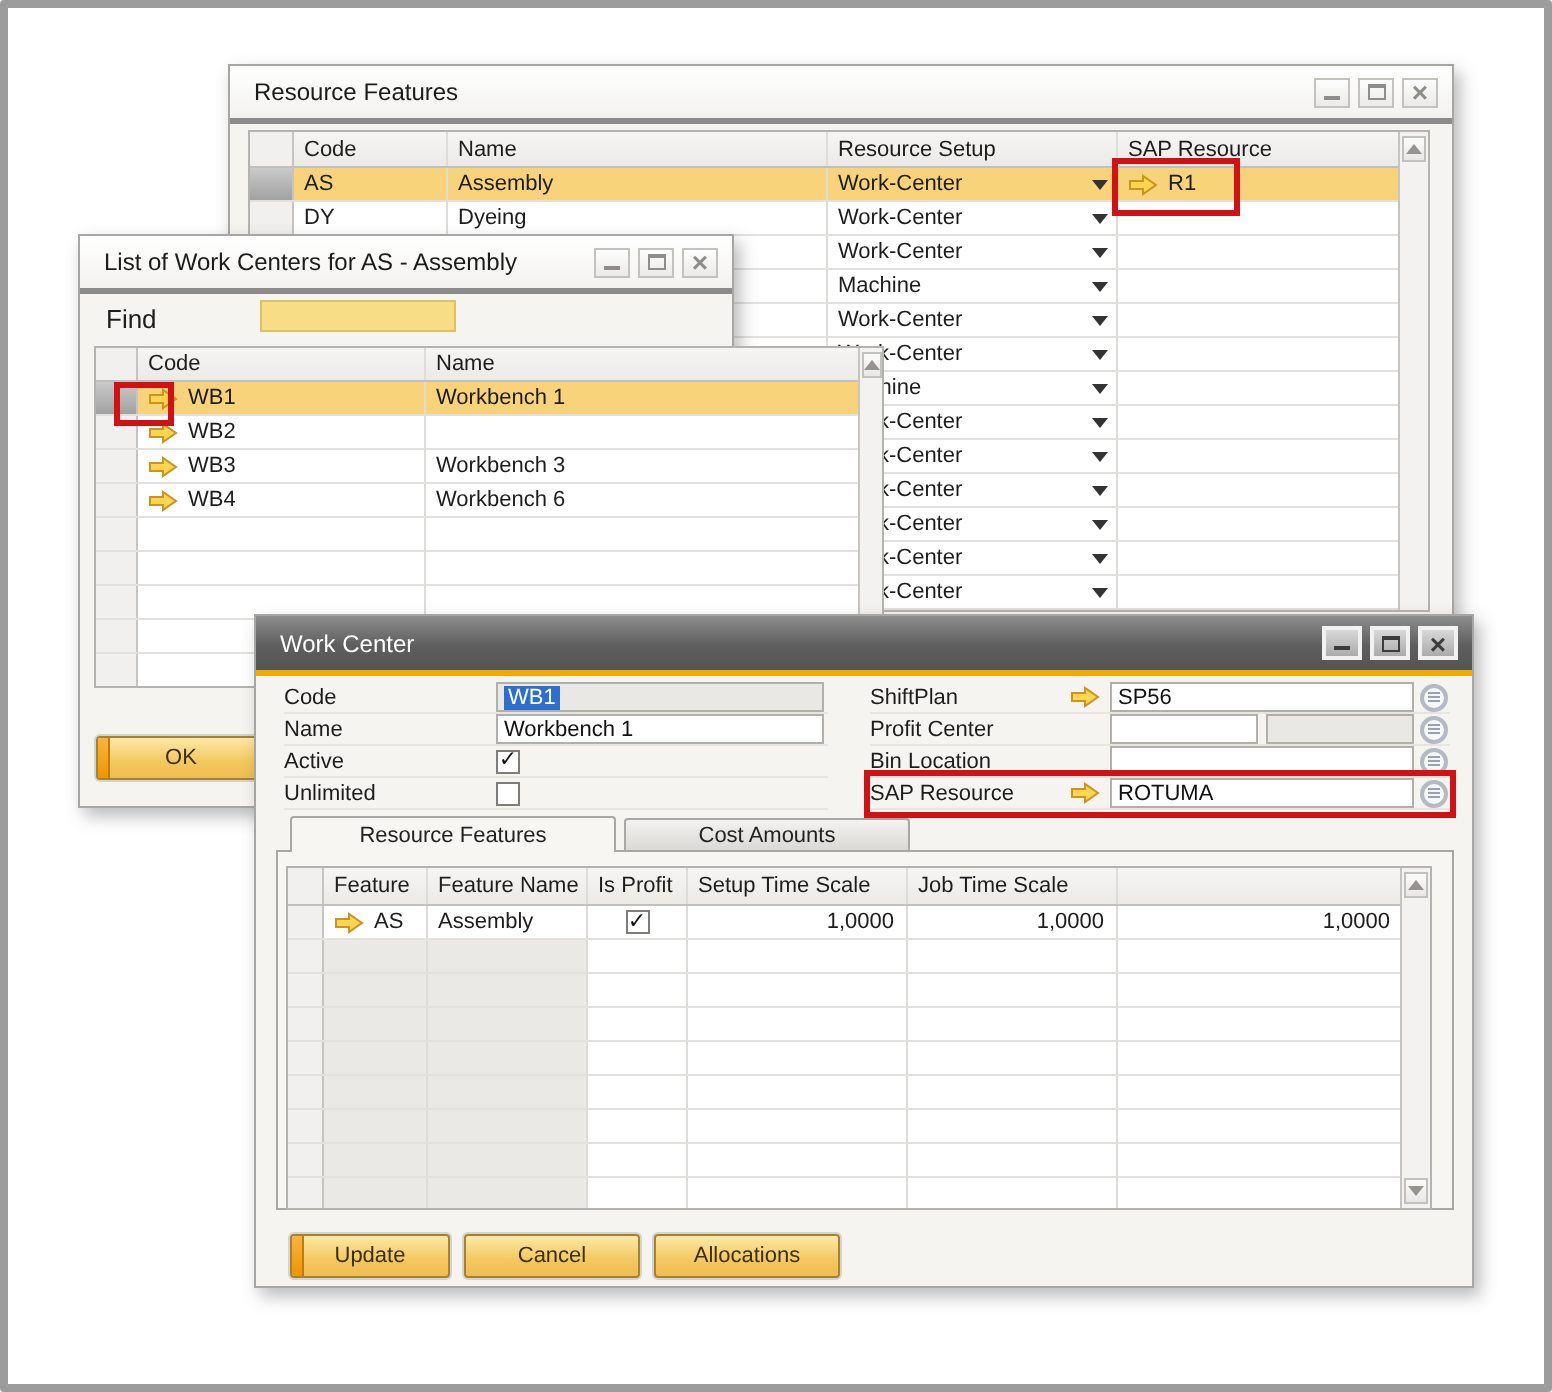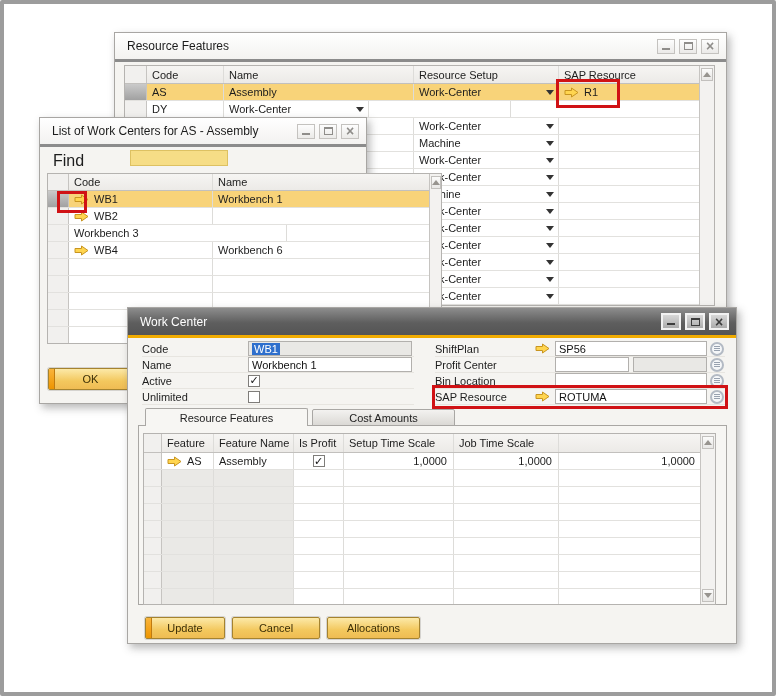--- a/index.html
+++ b/index.html
@@ -104,20 +104,21 @@
               <svg width="15" height="11" viewBox="0 0 15 11">
                 <path d="M1 3.5h6.5V1l6.5 4.5-6.5 4.5V7.5H1z" fill="#ffd54f" stroke="#c89520" stroke-width="1"></path>
               </svg>
             </span>
           <span>R1</span>
         </div>
       </div>
       <div class="gr">
         <div class="c sel" style="width:22px"></div>
         <div class="c" style="width:77px">DY</div>
+        <div class="c" style="width:190px">Dyeing</div>
         <div class="c rtcell" style="width:145px">
             <span>Work-Center</span>
             <span class="dd"></span>
           </div>
         <div class="c" style="width:142px"></div>
       </div>
       <div class="gr">
         <div class="c sel" style="width:22px"></div>
         <div class="c" style="width:77px"></div>
         <div class="c" style="width:190px"></div>
@@ -248,21 +249,21 @@
         <span class="wbtn">
             <span class="gl-max"></span>
           </span>
         <span class="wbtn">
             <span class="gl-close">×</span>
           </span>
       </span>
     </div>
     <div class="tsep"></div>
 
-    <div style="position:absolute;left:13px;top:34px;font-size:16px;color:#1d1d1d">Find</div>
+    <div style="position:absolute;left:13px;top:34px;font-size:13px;color:#1d1d1d">Find</div>
     <div class="findfld" style="position:absolute;left:90px;top:32px;width:98px"></div>
 
     <div class="grid" style="left:7px;top:55px;width:395px;height:171px">
       <div class="gh" style="height:17px">
         <div class="c sel" style="width:21px"></div>
         <div class="c" style="width:144px">Code</div>
         <div class="c" style="width:218px">Name</div>
       </div>
       <div class="gr selected">
         <div class="c sel" style="width:21px"></div>
@@ -282,20 +283,28 @@
           <span class="larrow">
               <svg width="15" height="11" viewBox="0 0 15 11">
                 <path d="M1 3.5h6.5V1l6.5 4.5-6.5 4.5V7.5H1z" fill="#ffd54f" stroke="#c89520" stroke-width="1"></path>
               </svg>
             </span>
           <span>WB2</span>
         </div>
       </div>
       <div class="gr">
         <div class="c sel" style="width:21px"></div>
+        <div class="c" style="width:144px">
+          <span class="larrow">
+              <svg width="15" height="11" viewBox="0 0 15 11">
+                <path d="M1 3.5h6.5V1l6.5 4.5-6.5 4.5V7.5H1z" fill="#ffd54f" stroke="#c89520" stroke-width="1"></path>
+              </svg>
+            </span>
+          <span>WB3</span>
+        </div>
         <div class="c" style="width:218px">Workbench 3</div>
       </div>
       <div class="gr">
         <div class="c sel" style="width:21px"></div>
         <div class="c" style="width:144px">
           <span class="larrow">
               <svg width="15" height="11" viewBox="0 0 15 11">
                 <path d="M1 3.5h6.5V1l6.5 4.5-6.5 4.5V7.5H1z" fill="#ffd54f" stroke="#c89520" stroke-width="1"></path>
               </svg>
             </span>

